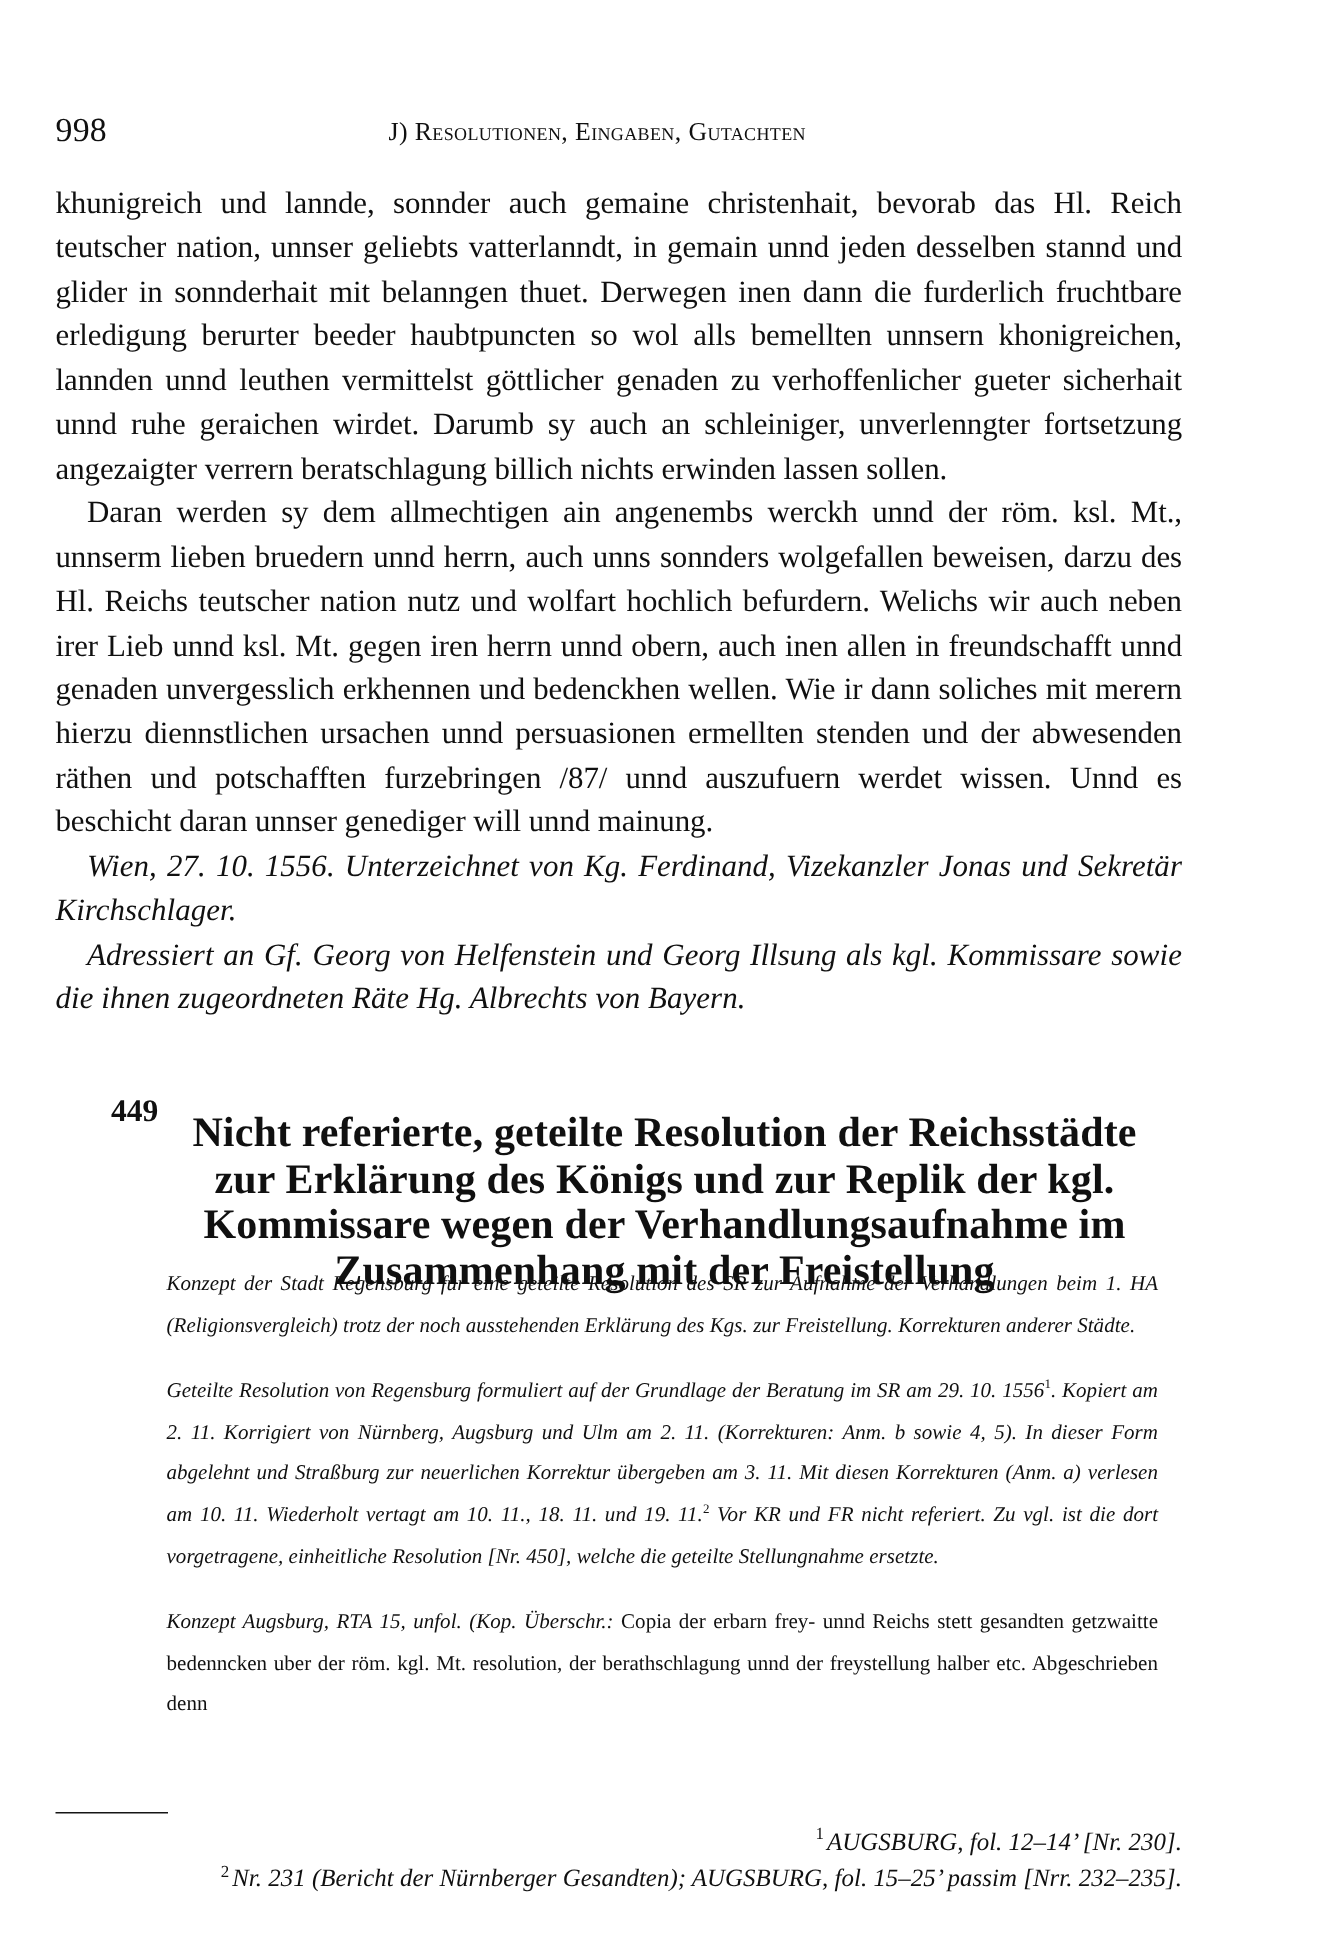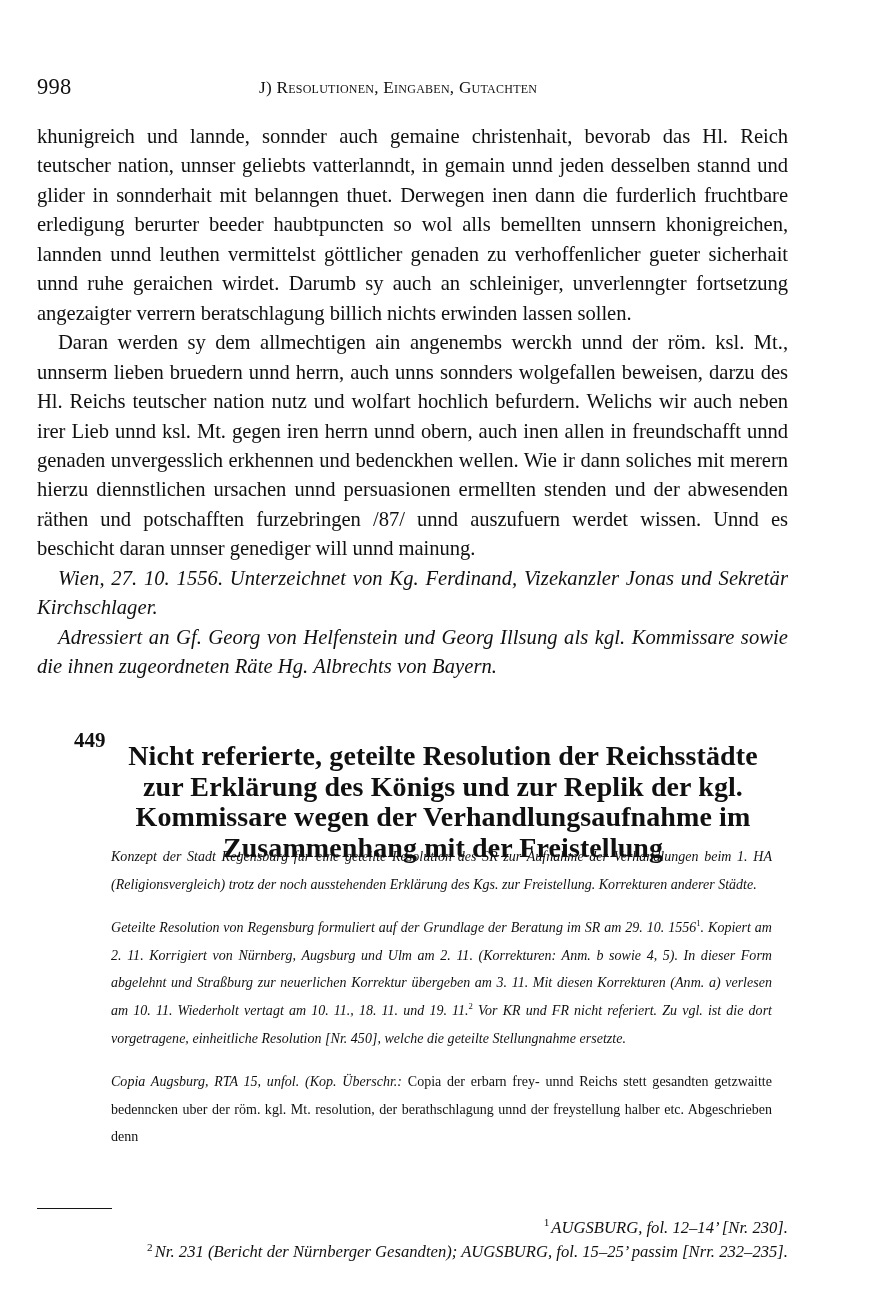--- a/index.html
+++ b/index.html
@@ -190,21 +190,21 @@
     <p class="heading-text">Nicht referierte, geteilte Resolution der Reichsstädte zur Erklärung des Königs und zur Replik der kgl. Kommissare wegen der Verhandlungsaufnahme im Zusammenhang mit der Freistellung</p>
   </div>
 
   <div class="sub-block">
 
     <p class="sub last-line-left">Konzept der Stadt Regensburg für eine geteilte Resolution des SR zur Aufnahme der Verhandlungen beim 1. HA (Religionsvergleich) trotz der noch ausstehenden Erklärung des Kgs. zur Freistellung. Korrekturen anderer Städte.</p>
 
     <p class="sub gap last-line-left"><span>Geteilte Resolution von Regensburg formuliert auf der Grundlage der Beratung im SR am 29. 10. 1556</span><sup class="fn">1</sup><span>. Kopiert am 2. 11. Korrigiert von Nürnberg, Augsburg und Ulm am 2. 11. (Korrekturen: Anm. b sowie 4, 5). In dieser Form abgelehnt und Straßburg zur neuerlichen Korrektur übergeben am 3. 11. Mit diesen Korrekturen (Anm. a) verlesen am 10. 11. Wiederholt vertagt am 10. 11., 18. 11. und 19. 11.</span><sup class="fn">2</sup><span> Vor KR und FR nicht referiert. Zu vgl. ist die dort vorgetragene, einheitliche Resolution [Nr. 450], welche die geteilte Stellungnahme ersetzte.</span></p>
 
 
-    <p class="sub"><span>Copia Augsburg, RTA 15, unfol. (Kop. Überschr.:</span><span class="rom"> Copia der erbarn frey- unnd Reichs stett gesandten getzwaitte bedenncken uber der röm. kgl. Mt. resolution, der berathschlagung unnd der freystellung halber etc. Abgeschrieben denn</span></p>
+    <p class="sub"><span>Konzept Augsburg, RTA 15, unfol. (Kop. Überschr.:</span><span class="rom"> Copia der erbarn frey- unnd Reichs stett gesandten getzwaitte bedenncken uber der röm. kgl. Mt. resolution, der berathschlagung unnd der freystellung halber etc. Abgeschrieben denn</span></p>
 
   </div>
 
   <div class="fn-rule"></div>
 
   <div class="footnotes">
     <p class="footnote"><span class="fnmark">1</span><span>AUGSBURG, fol. 12–14’ [Nr. 230].</span></p>
     <p class="footnote"><span class="fnmark">2</span><span>Nr. 231 (Bericht der Nürnberger Gesandten); AUGSBURG, fol. 15–25’ passim [Nrr. 232–235].</span></p>
   </div>
 

